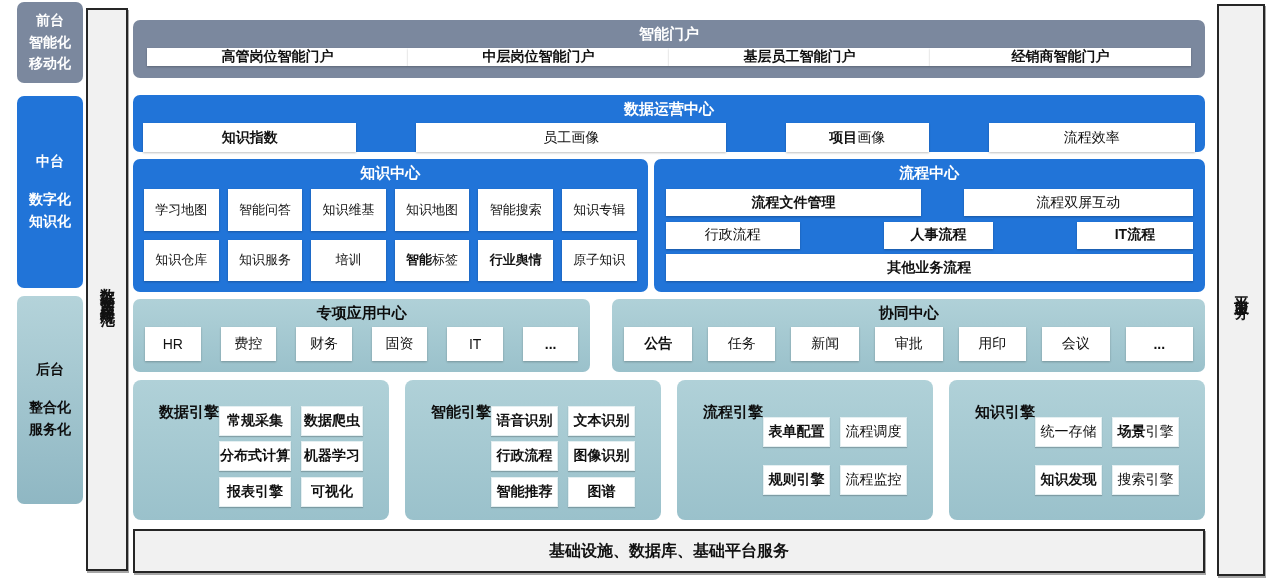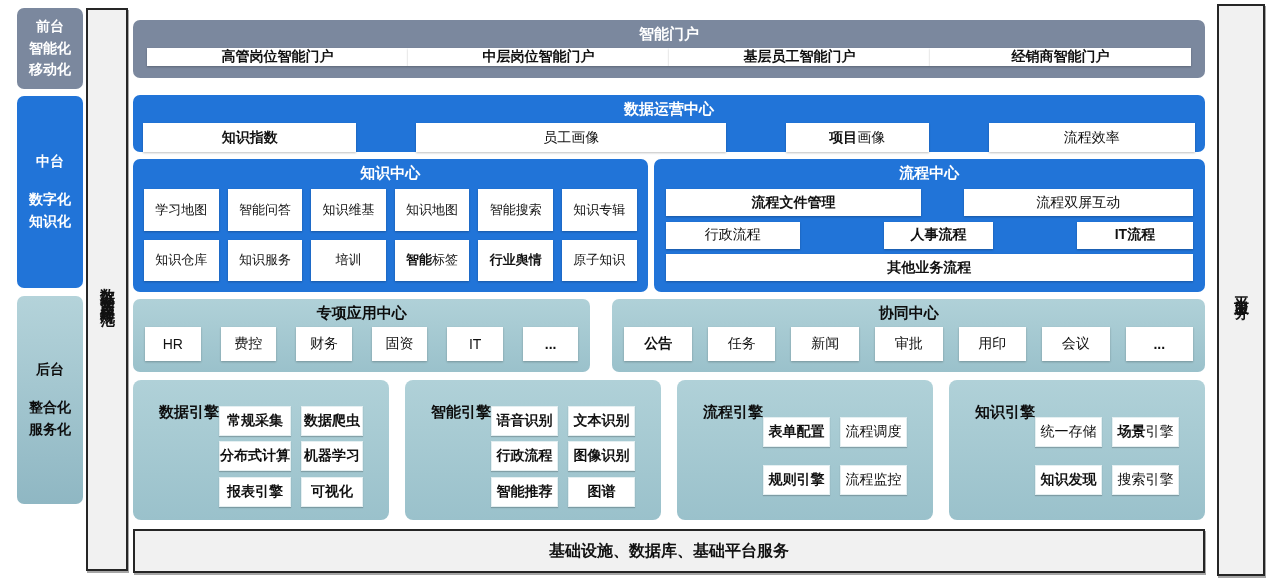--- a/index.html
+++ b/index.html
@@ -3,21 +3,21 @@
 <meta charset="utf-8">
 <style>
   html,body{margin:0;padding:0;background:#fff;}
   .canvas{position:relative;width:1268px;height:580px;background:#fff;
     font-family:"Liberation Sans",sans-serif;overflow:hidden;color:#111;}
 
   
   .rail{position:absolute;left:17px;width:66px;border-radius:7px;
     display:flex;flex-direction:column;align-items:center;justify-content:center;
     text-align:center;font-weight:700;font-size:14px;line-height:1.55;}
-  .rail-front{top:8px;height:81px;background:#7b889e;color:#fff;}
+  .rail-front{top:2px;height:81px;background:#7b889e;color:#fff;}
   .rail-mid{top:96px;height:192px;background:#2174d8;color:#fff;}
   .rail-back{top:296px;height:208px;background:linear-gradient(180deg,#b4d3da,#8fb7c3);color:#0d0d0d;}
   .rail-mid .l1,.rail-back .l1{margin-bottom:16px;}
 
   
   .vbar{position:absolute;background:#f1f1f1;border:2px solid #262626;
     display:flex;align-items:center;justify-content:center;font-weight:700;font-size:15px;
     box-shadow:1px 2px 0 rgba(0,0,0,.35);}
   .vbar-left{left:86px;top:8px;width:38px;height:559px;}
   .vbar-right{left:1217px;top:4px;width:44px;height:568px;}

